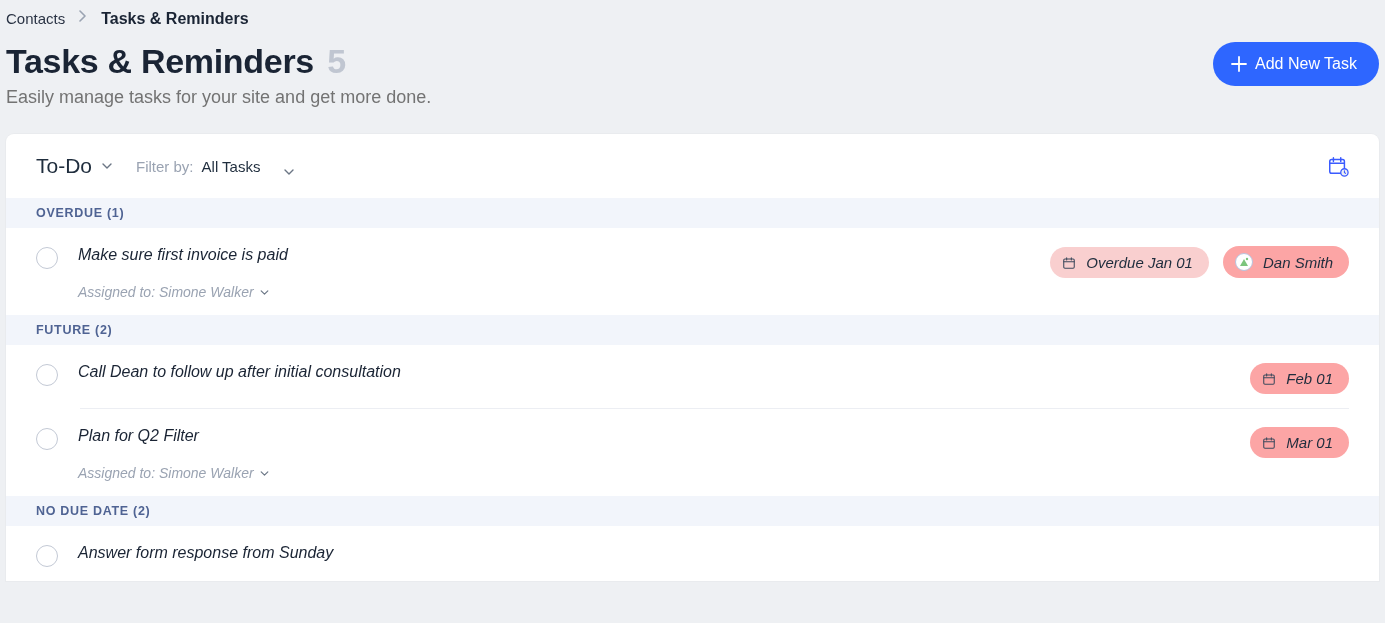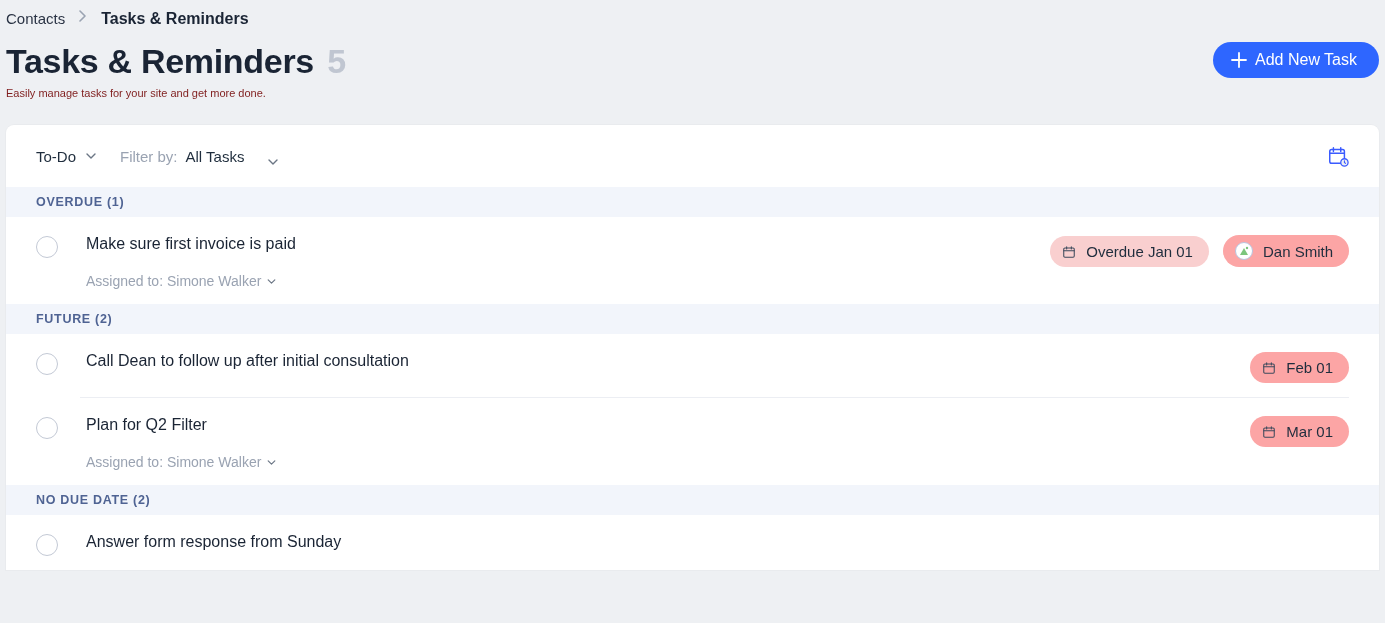--- a/index.html
+++ b/index.html
@@ -45,30 +45,30 @@
       font-weight: 700;
       color: #1a2434;
       letter-spacing: -0.3px;
     }
     .title-block h1 .count {
       color: #c0c6d1;
       font-weight: 600;
       margin-left: 4px;
     }
     .title-block p {
-      font-size: 11px;
-      color: #7f1d1d;
+      font-size: 18px;
+      color: #737373;
       margin-top: 6px;
     }
     .add-btn {
       background: #2e66ff;
       color: #fff;
       border: none;
       border-radius: 22px;
-      height: 36px;
+      height: 44px;
       padding: 0 22px 0 18px;
       font-size: 16px;
       font-weight: 500;
       display: inline-flex;
       align-items: center;
       gap: 8px;
       cursor: pointer;
     }
     .add-btn .plus {
       font-size: 20px;
@@ -85,21 +85,21 @@
     .panel-toolbar {
       display: flex;
       align-items: center;
       padding: 20px 30px;
       gap: 24px;
     }
     .todo-dd {
       display: inline-flex;
       align-items: center;
       gap: 10px;
-      font-size: 15px;
+      font-size: 21px;
       color: #1f2d3d;
       cursor: pointer;
     }
     .filter-label {
       color: #9aa3b2;
       font-size: 15px;
     }
     .filter-dd {
       display: inline-flex;
       align-items: flex-end;
@@ -125,21 +125,22 @@
       padding: 8px 30px;
       font-size: 12.5px;
       letter-spacing: 0.7px;
       color: #4f6393;
       font-weight: 600;
     }
     .task-row {
       display: flex;
       align-items: flex-start;
       padding: 18px 30px 14px 30px;
-      gap: 28px;
+      gap: 20px;
+      font-style: italic;
     }
     .task-sep {
       height: 1px;
       background: #eceef3;
       margin: 0 0 0 74px;
       margin-right: 30px;
     }
     .checkbox {
       width: 22px;
       height: 22px;

